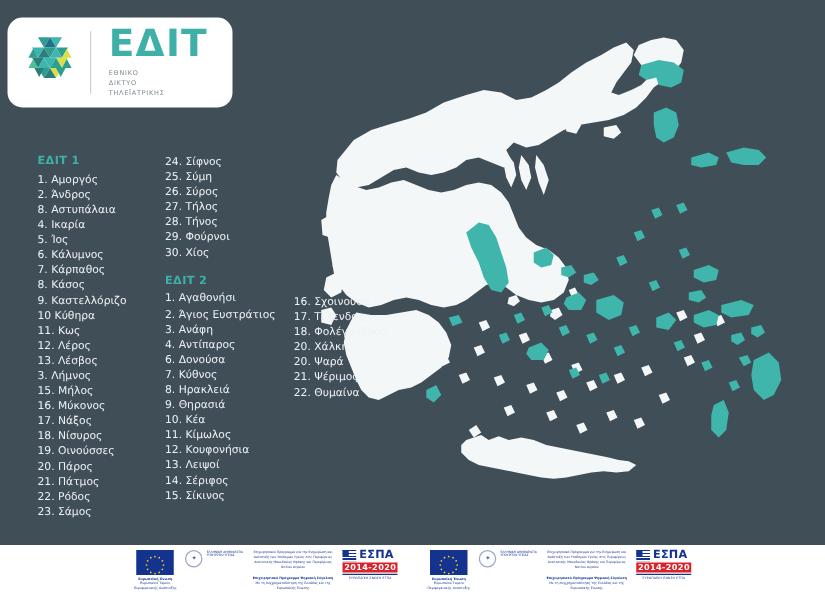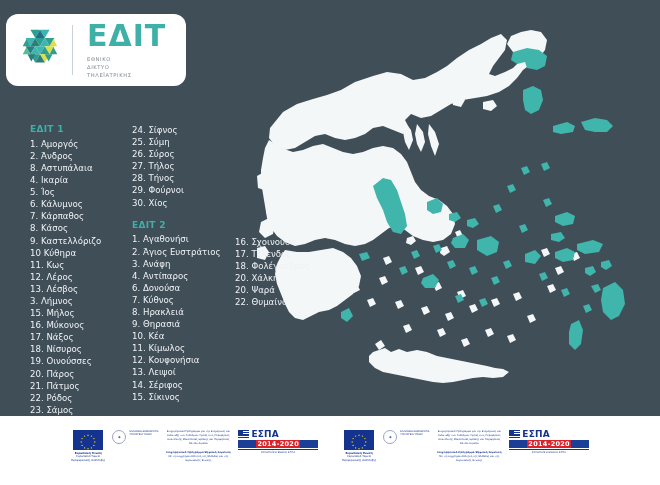--- a/index.html
+++ b/index.html
@@ -46,21 +46,21 @@
   }
   .grp-head.spaced{margin-top:11px;}
   ul.plain{list-style:none;margin:0;padding:0;}
   ul.plain li{
     color:#eef2f4;font-size:8.6px;line-height:12.1px;white-space:nowrap;
   }
   .col-c ul.plain li{line-height:12.1px;}
 
   
   .footer{
-    position:absolute;left:0;bottom:0;width:660px;height:69px;
+    position:absolute;left:0;bottom:0;width:660px;height:49px;
     background:#ffffff;display:flex;align-items:center;justify-content:center;gap:24px;
   }
   .fgroup{display:flex;align-items:flex-start;gap:7px;height:42px;}
   .flogo{display:flex;flex-direction:column;align-items:center;width:auto;}
   .euflag{width:30px;height:20px;background:#13338f;position:relative;border:none;}
   .euflag .stars{position:absolute;inset:0;}
   .cap{
     font-size:2.6px;color:#13338f;text-align:center;line-height:1.5;margin-top:2px;
     max-width:46px;font-weight:bold;
   }
@@ -73,21 +73,21 @@
   .para2{font-size:2.5px;color:#13338f;line-height:1.6;max-width:72px;text-align:center;margin-top:5px;font-weight:bold;}
   .espa{display:flex;flex-direction:column;align-items:flex-start;}
   .espa-top{display:flex;align-items:center;gap:2px;}
   .espa-flag{width:11px;height:9px;background:
      repeating-linear-gradient(to bottom,#13338f 0 1.1px,#fff 1.1px 2.2px);
      position:relative;border:none;}
   .espa-flag:after{content:"";position:absolute;left:0;top:0;width:5px;height:5px;background:#13338f;}
   .espa-word{font-size:9px;font-weight:bold;color:#13338f;letter-spacing:.2px;line-height:1;}
   .espa-years{
     background:#1b3f96;color:#fff;font-size:6.5px;font-weight:bold;
-    padding:0 18px;letter-spacing:.3px;margin-top:1px;display:flex;align-items:center;gap:2px;
+    padding:0 0;letter-spacing:.3px;margin-top:1px;display:flex;align-items:center;gap:2px;
   }
   .espa-years .yr{background:#d9222a;padding:0 1px;}
   .espa-foot{font-size:2.4px;color:#13338f;letter-spacing:.2px;margin-top:1px;
     border-top:1px solid #13338f;padding-top:1px;width:100%;text-align:center;}
 </style>
 </head>
 <body>
 
 <div class="stage">
 
@@ -322,20 +322,21 @@
       </ul>
     </div>
 
     <div class="col col-c">
       <ul class="plain" style="margin-top:112px;">
         <li>16. Σχοινούσα</li>
         <li>17. Τέλενδος</li>
         <li>18. Φολέγανδρος</li>
         <li>20. Χάλκη</li>
         <li>20. Ψαρά</li>
+        <li>21. Ψέριμος</li>
         <li>22. Θυμαίνα</li>
       </ul>
     </div>
 
   </div>
 
   <div class="footer">
 
     <div class="fgroup">
       <div class="flogo">

